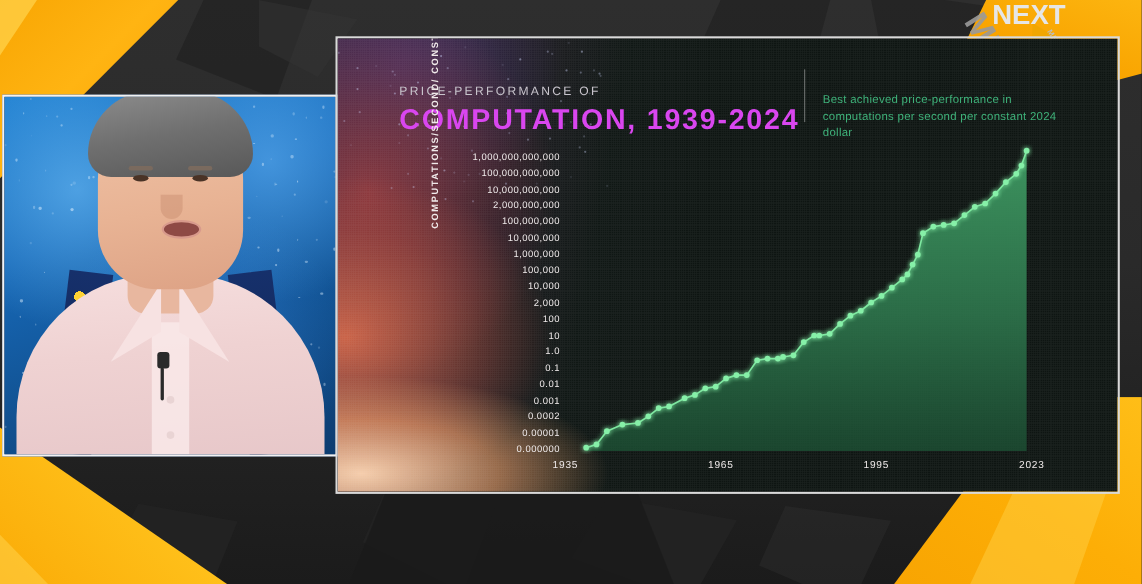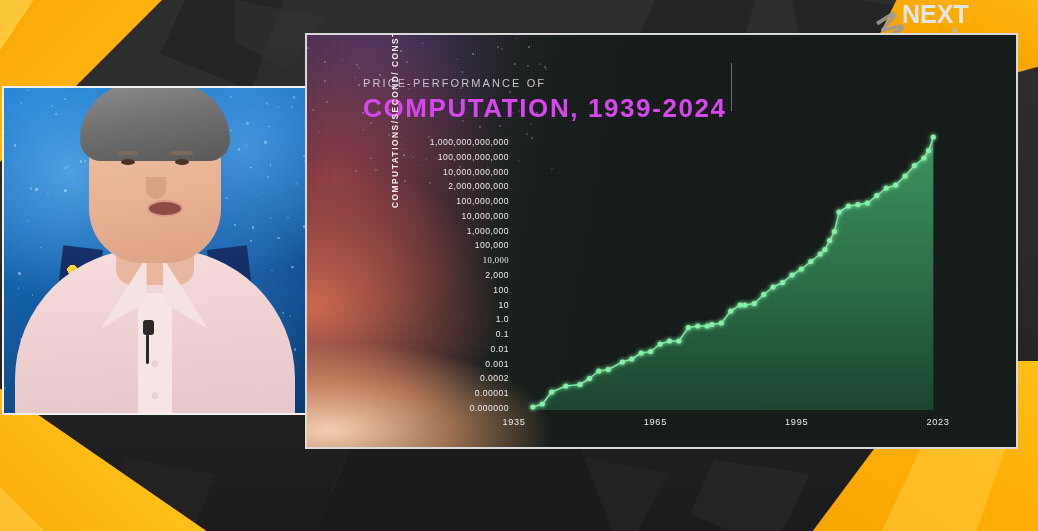--- a/index.html
+++ b/index.html
@@ -539,35 +539,36 @@
         <i style="left: 38.936%; top: 96.8802%; opacity: 0.66;"></i>
         <i style="left: 94.7475%; top: 20.6452%; opacity: 0.78;"></i>
       </div>
     <div class="slide-noise"></div>
 
     <div class="hl">
       <div class="hl-kicker">PRICE-PERFORMANCE OF</div>
       <div class="hl-title">COMPUTATION, 1939-2024</div>
     </div>
     <div class="hl-divider"></div>
+    <div class="subnote">Best achieved price-performance in computations per second per constant 2024 dollar</div>
 
     <div id="yaxis-title">
       <span>COMPUTATIONS/SECOND/ CONSTANT $</span>
     </div>
 
     <div id="yticks">
         <div class="ytick" style="top: 2px;">1,000,000,000,000</div>
         <div class="ytick" style="top: 16.775px;">100,000,000,000</div>
         <div class="ytick" style="top: 31.55px;">10,000,000,000</div>
         <div class="ytick" style="top: 46.325px;">2,000,000,000</div>
         <div class="ytick" style="top: 61.1px;">100,000,000</div>
         <div class="ytick" style="top: 75.875px;">10,000,000</div>
         <div class="ytick" style="top: 90.65px;">1,000,000</div>
         <div class="ytick" style="top: 105.425px;">100,000</div>
-        <div class="ytick" style="top: 120.2px; font-family: Liberation Serif, serif;">10,000</div>
+        <div class="ytick" style="top: 120.2px;">10,000</div>
         <div class="ytick" style="top: 134.975px;">2,000</div>
         <div class="ytick" style="top: 149.75px; text-align: right;">100</div>
         <div class="ytick" style="top: 164.525px;">10</div>
         <div class="ytick" style="top: 179.3px;">1.0</div>
         <div class="ytick" style="top: 194.075px;">0.1</div>
         <div class="ytick" style="top: 208.85px;">0.01</div>
         <div class="ytick" style="top: 223.625px;">0.001</div>
         <div class="ytick" style="top: 238.4px;">0.0002</div>
         <div class="ytick" style="top: 253.175px;">0.00001</div>
         <div class="ytick" style="top: 267.95px;">0.000000</div>

